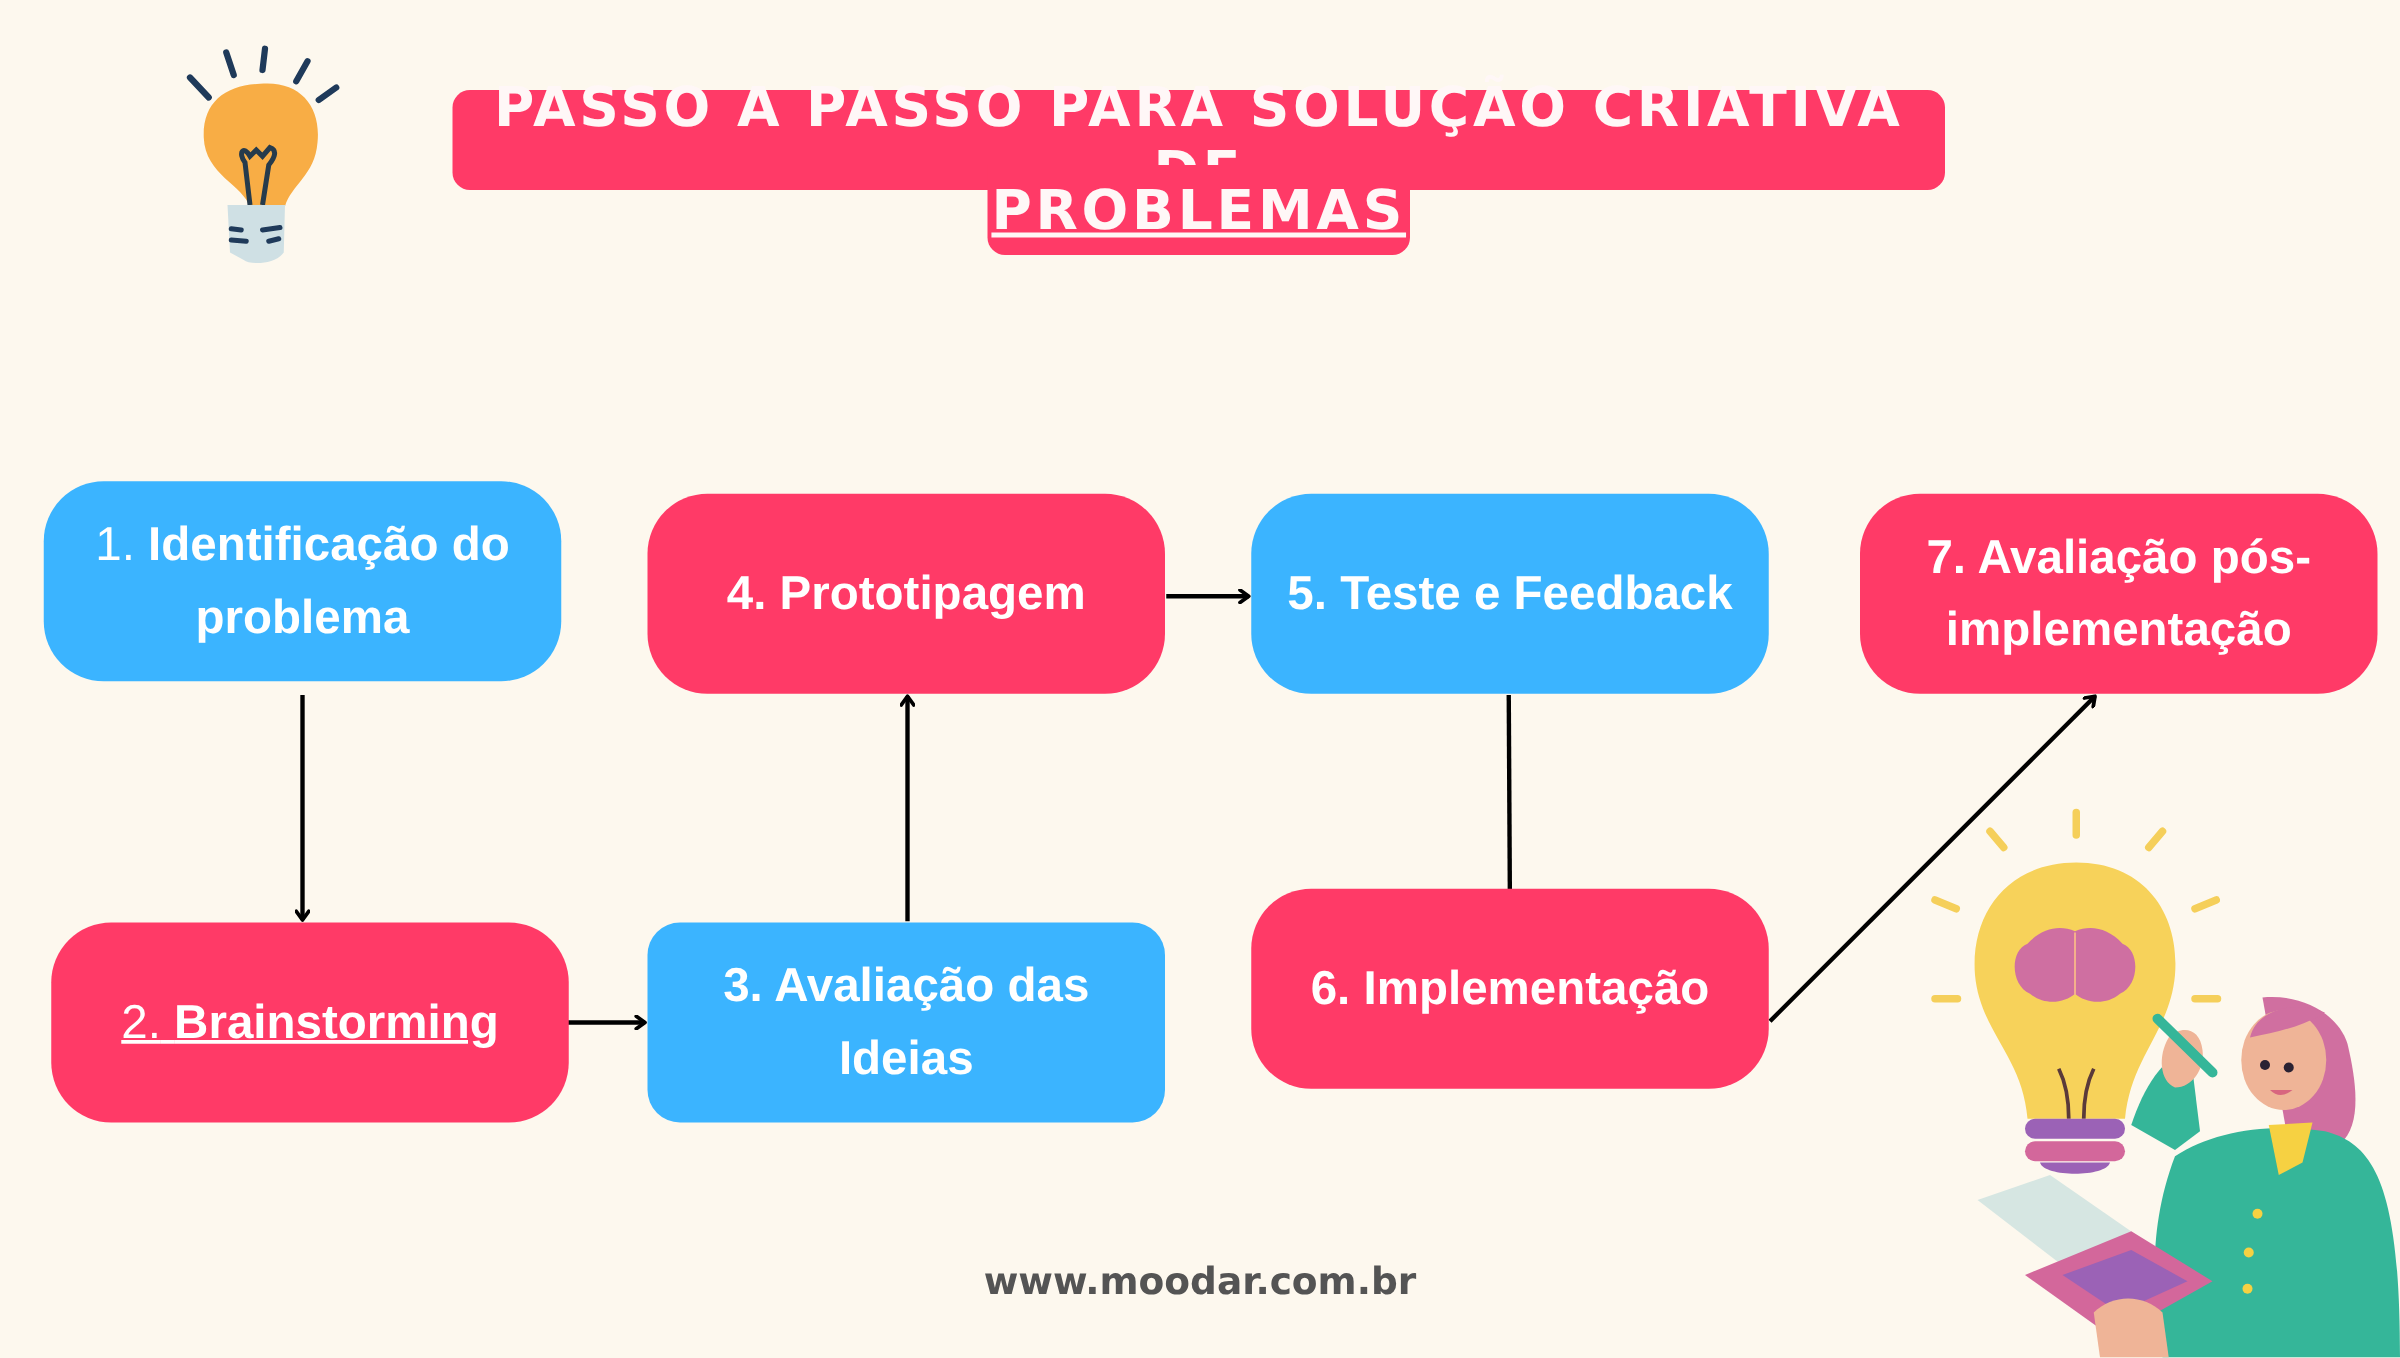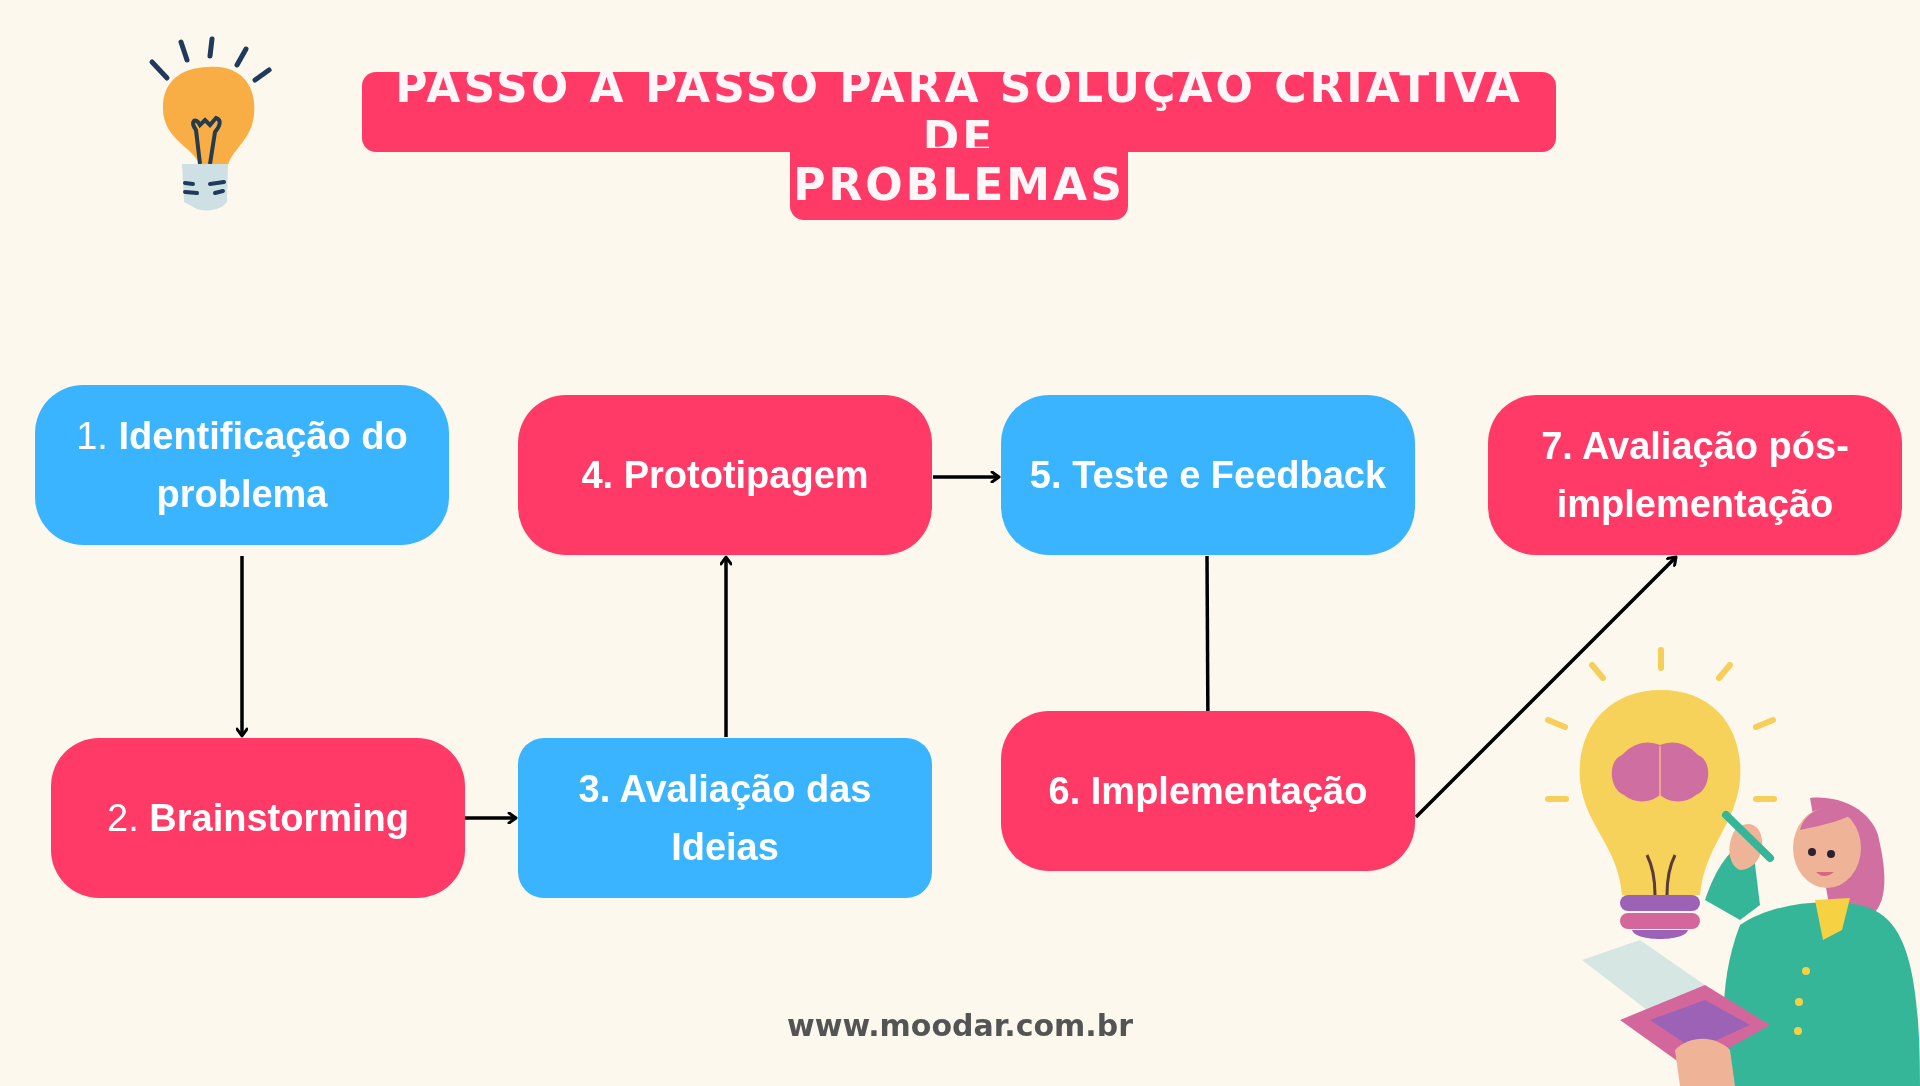--- a/index.html
+++ b/index.html
@@ -9,32 +9,32 @@
     font-family: "Liberation Sans", sans-serif;
   }
   .abs { position: absolute; }
   .title-pill {
     position: absolute; background: #ff3a67; border-radius: 14px;
     color: #fff7f7; font-family: "DejaVu Sans", sans-serif; font-weight: bold;
     font-size: 44px; letter-spacing: 3px; text-align: center;
     display: flex; align-items: center; justify-content: center;
   }
   #title-line1 { left: 362px; top: 72px; width: 1194px; height: 80px; }
-  #title-line2 { left: 790px; top: 148px; width: 338px; height: 72px; border-radius: 0 0 14px 14px; }
+  #title-line2 { left: 790px; top: 132px; width: 338px; height: 72px; border-radius: 0 0 14px 14px; text-decoration: underline; }
   .box {
     position: absolute; width: 414px; height: 160px; border-radius: 48px;
     color: #ffffff; font-weight: bold; font-size: 38px; line-height: 58px;
     display: flex; align-items: center; justify-content: center; text-align: center;
     box-sizing: border-box; padding: 0 6px;
   }
   .box.blue { background: #3bb4ff; }
   .box.pink { background: #ff3a67; }
   .box .num { font-weight: normal; }
   #box1 { left: 35px; top: 385px; }
-  #box2 { left: 51px; top: 738px; }
+  #box2 { left: 41px; top: 738px; text-decoration: underline; }
   #box3 { left: 518px; top: 738px; border-radius: 26px; }
   #box4 { left: 518px; top: 395px; }
   #box5 { left: 1001px; top: 395px; }
   #box6 { left: 1001px; top: 711px; }
   #box7 { left: 1470px; top: 395px; margin-left: 18px; }
   #connectors { position: absolute; left: 0; top: 0; }
   #footer {
     position: absolute; left: 0; width: 1920px; top: 1008px; text-align: center;
     font-family: "DejaVu Sans", sans-serif; font-weight: bold; font-size: 30px; color: #545454;
   }

